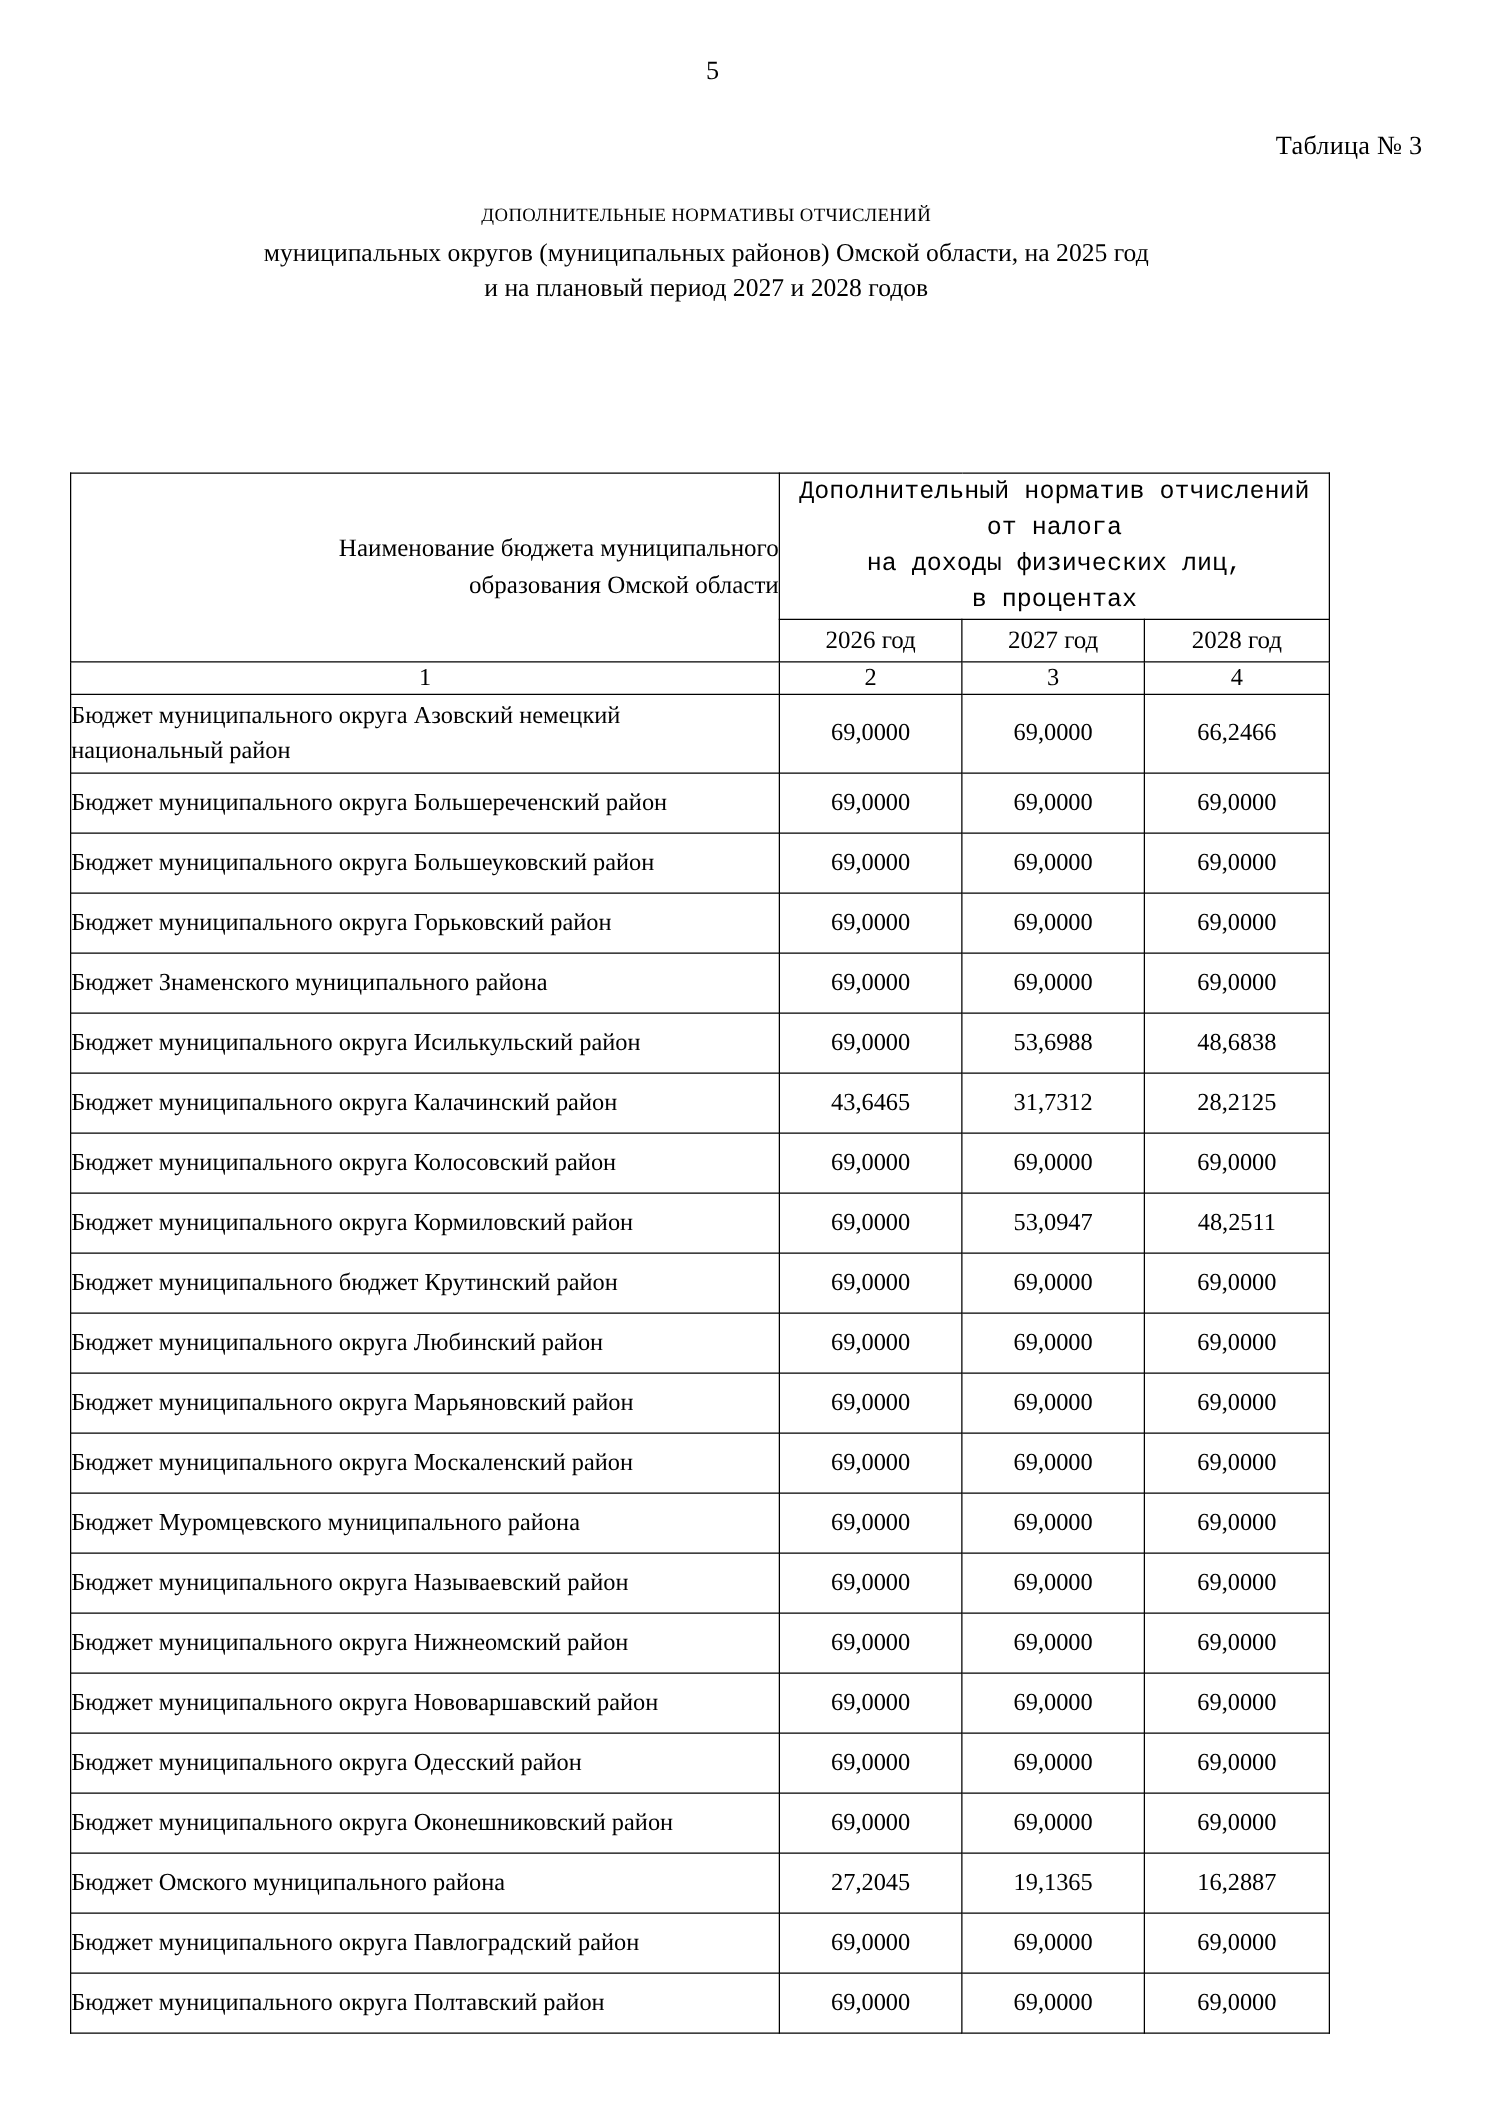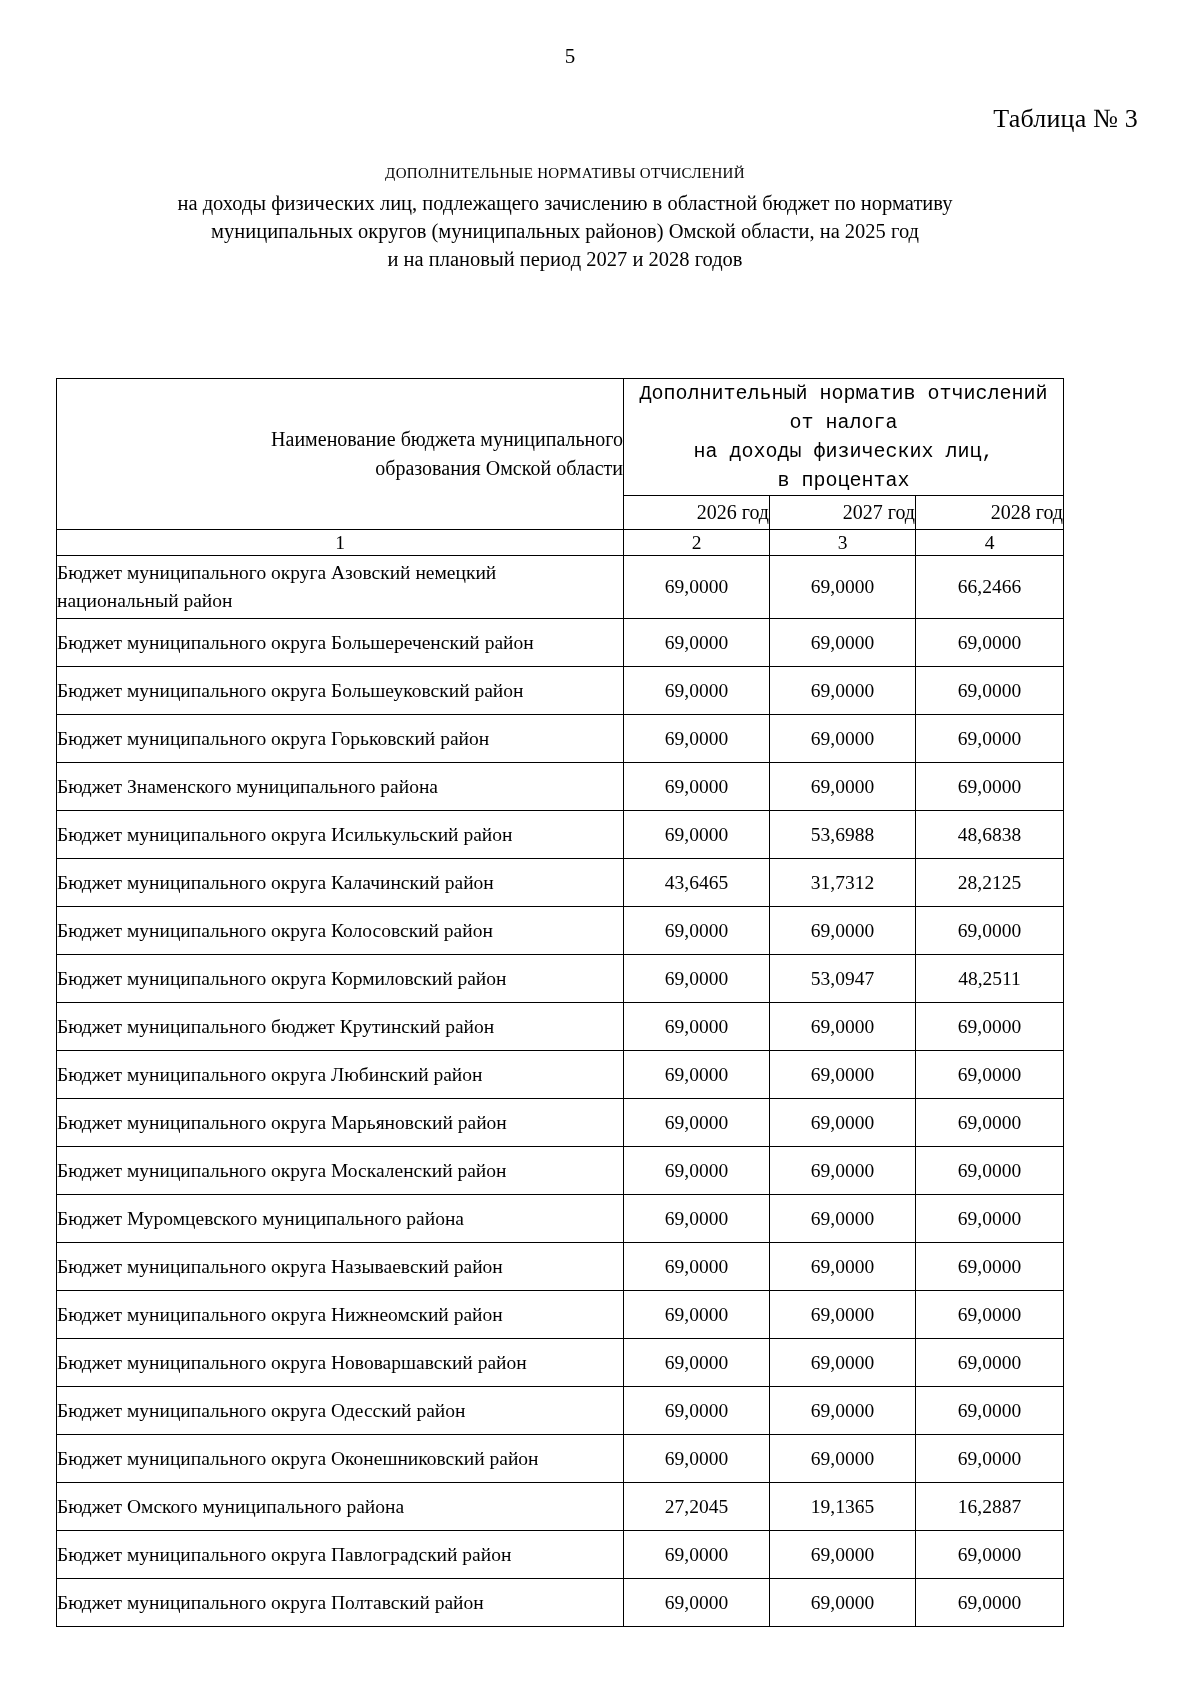--- a/index.html
+++ b/index.html
@@ -26,21 +26,21 @@
     top: 44px;
     left: 0;
     width: 1140px;
     text-align: center;
     font-size: 21px;
   }
   .table-caption {
     position: absolute;
     top: 104px;
     right: 62px;
-    font-size: 26px;
+    font-size: 21px;
     letter-spacing: 0.2px;
   }
   .title-block {
     position: absolute;
     top: 165px;
     left: 60px;
     width: 1010px;
     text-align: center;
   }
   .title-main {
@@ -87,21 +87,21 @@
   .hdr-group {
     text-align: center;
     font-size: 20px;
     line-height: 29px;
     padding: 8px 10px 6px 10px;
     height: 84px;
     vertical-align: top;
     font-family: Liberation Mono, monospace;
   }
   .hdr-year {
-    text-align: right;
+    text-align: center;
     font-size: 20px;
     height: 33px;
     padding: 2px 0;
   }
   .numrow td {
     text-align: center;
     font-size: 19.5px;
     height: 25px;
     padding: 1px 0;
   }
@@ -125,21 +125,20 @@
 
 <div class="page">
 
   <div class="page-number">5</div>
 
   <div class="table-caption">Таблица № 3</div>
 
   <div class="title-block">
     <div class="title-main">ДОПОЛНИТЕЛЬНЫЕ НОРМАТИВЫ ОТЧИСЛЕНИЙ</div>
     <div class="title-sub">
-      <div>на доходы физических лиц, подлежащего зачислению в областной бюджет по нормативу</div>
       <div>муниципальных округов (муниципальных районов)  Омской области, на 2025 год</div>
       <div>и на плановый период 2027 и 2028 годов</div>
     </div>
   </div>
 
   <table class="norm-table">
     <colgroup>
       <col class="col-name">
       <col class="col-y1">
       <col class="col-y2">

